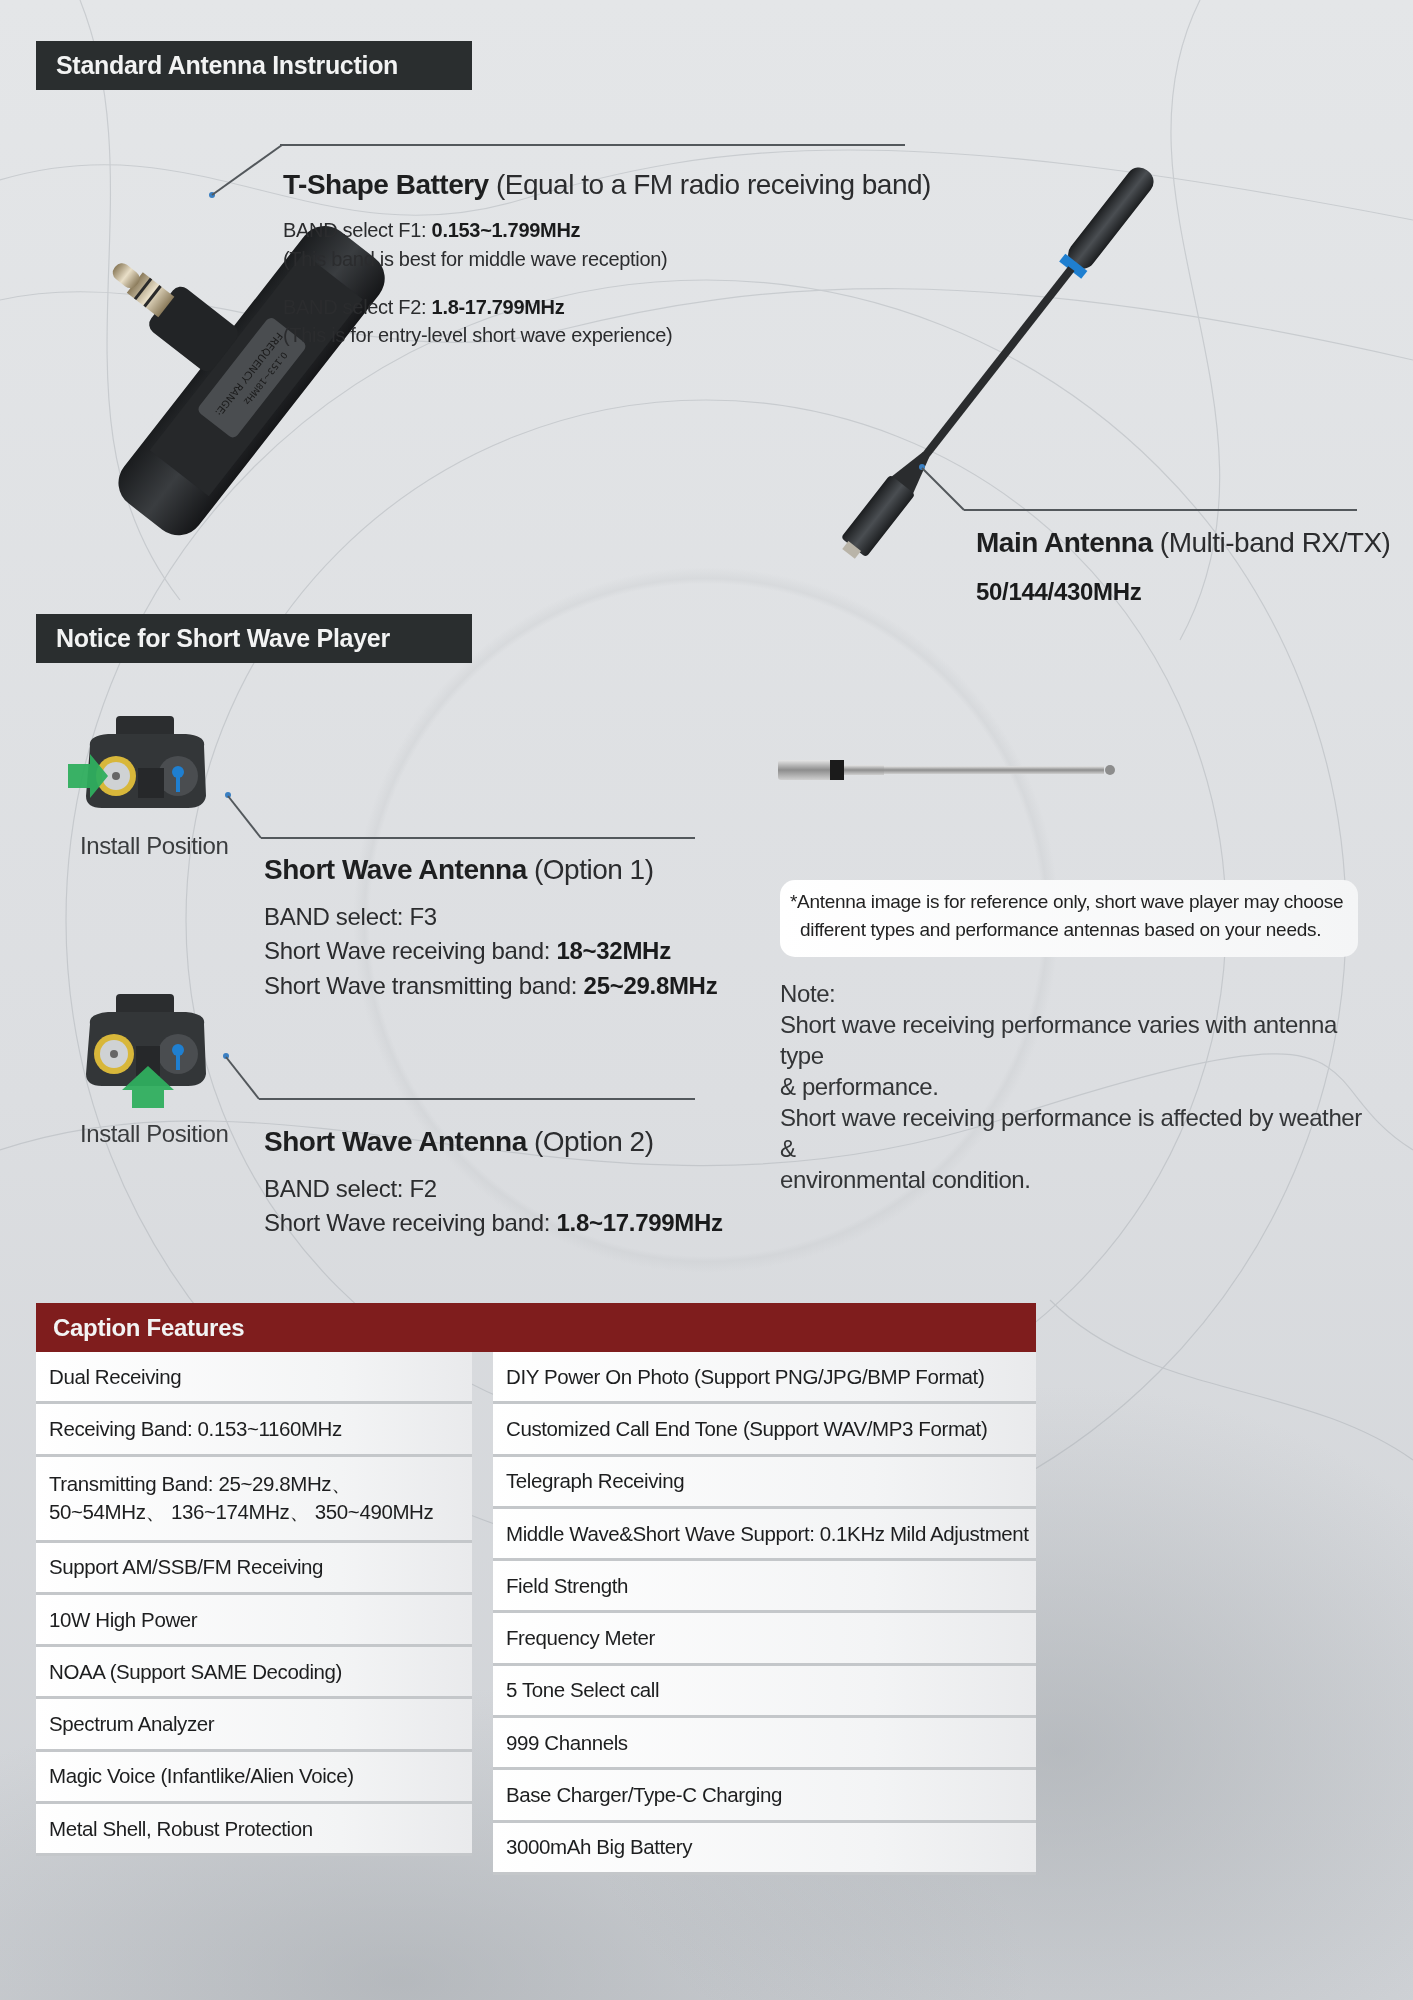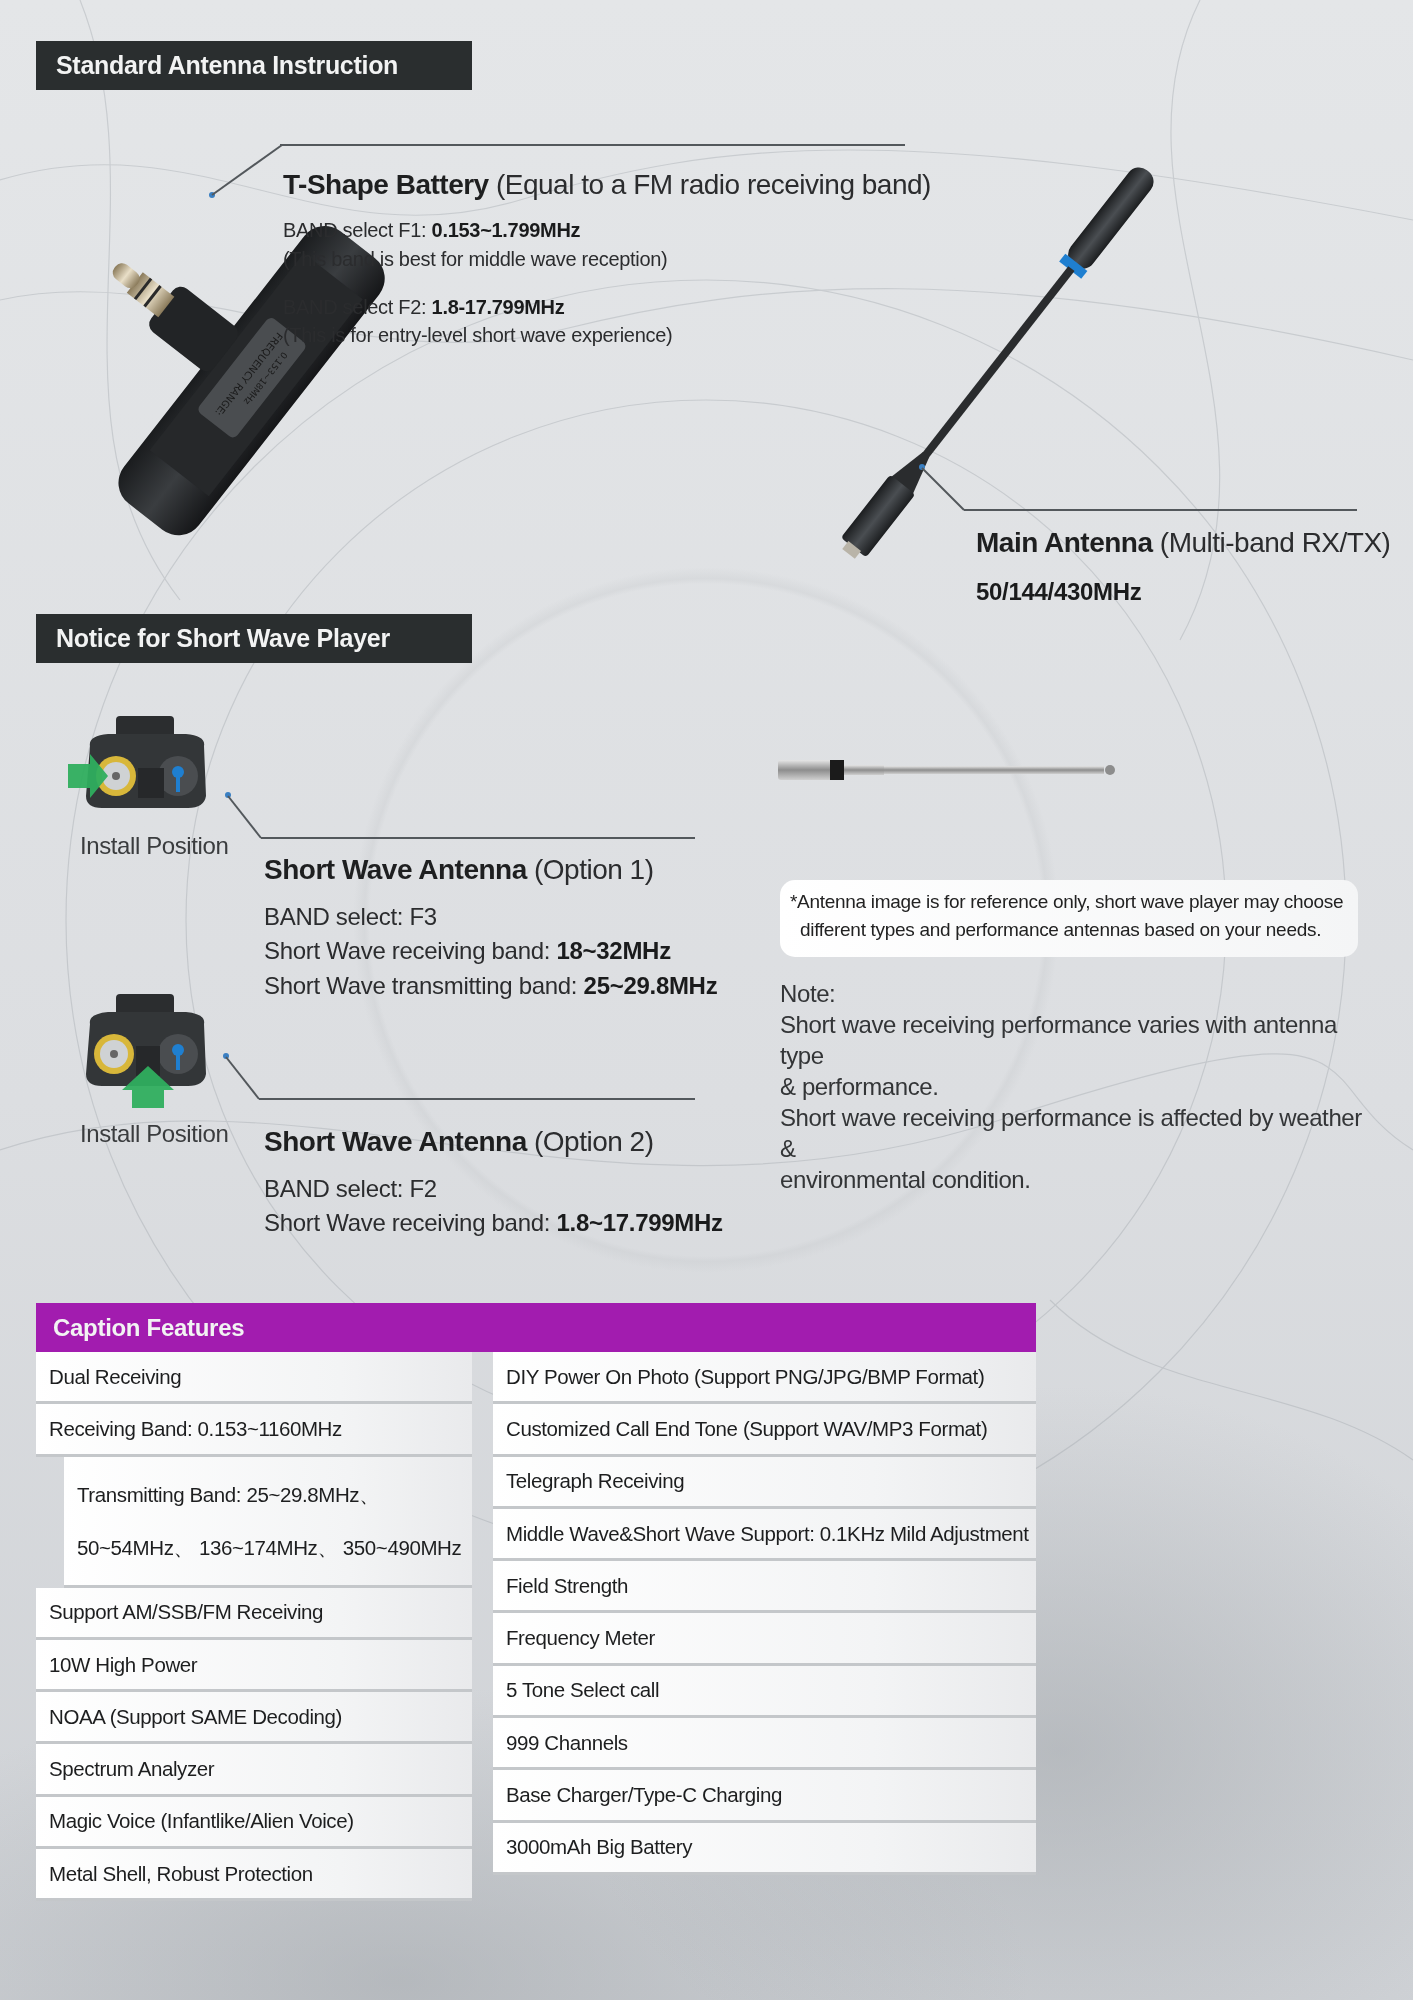--- a/index.html
+++ b/index.html
@@ -44,33 +44,33 @@
     position: absolute; left: 780px; top: 880px; width: 578px; height: 77px;
     background: linear-gradient(90deg, #ffffff 0%, #f4f5f6 100%);
     border-radius: 15px; padding: 8px 10px 0 10px;
     font-size: 19px; line-height: 28px; color: #222; letter-spacing: -0.3px;
   }
   .note { position: absolute; left: 780px; top: 978px; width: 600px; font-size: 24px; line-height: 31px; color: #333537; letter-spacing: -0.4px; }
 
   
   .table-head {
     position: absolute; left: 36px; top: 1303px; width: 1000px; height: 49px;
-    background: #a21caf; color: #f2f3f3; font-weight: bold; font-size: 24px;
+    background: #7f1d1d; color: #f2f3f3; font-weight: bold; font-size: 24px;
     line-height: 49px; padding-left: 17px; letter-spacing: -0.3px;
   }
   .col { position: absolute; top: 1352px; }
   .col.left { left: 36px; width: 436px; }
   .col.right { left: 493px; width: 543px; }
   .cell {
     background: linear-gradient(90deg, #ffffff 0%, #f3f4f5 70%, #e9eaec 100%);
     border-bottom: 3px solid #c4c7ca;
     height: 52.3px; display: flex; align-items: center;
     padding-left: 13px; font-size: 20.5px; color: #1d1e1f; letter-spacing: -0.4px; white-space: nowrap;
   }
-  .cell.double { height: 131px; line-height: 53px; align-items: center; white-space: normal; margin-left: 28px; }
+  .cell.double { height: 86px; line-height: 28px; align-items: center; white-space: normal; }
 </style>
 </head>
 <body>
 
 <div class="bg"></div>
 <svg class="contour" width="1413" height="2000" viewBox="0 0 1413 2000">
   <g fill="none" stroke="#9aa0a6" stroke-width="1.2">
     <path d="M0 180 C200 120 320 260 520 200 S900 120 1413 220"></path>
     <path d="M0 300 C180 260 360 380 560 330 S980 260 1413 360"></path>
     <path d="M80 0 C160 200 40 420 180 600"></path>

